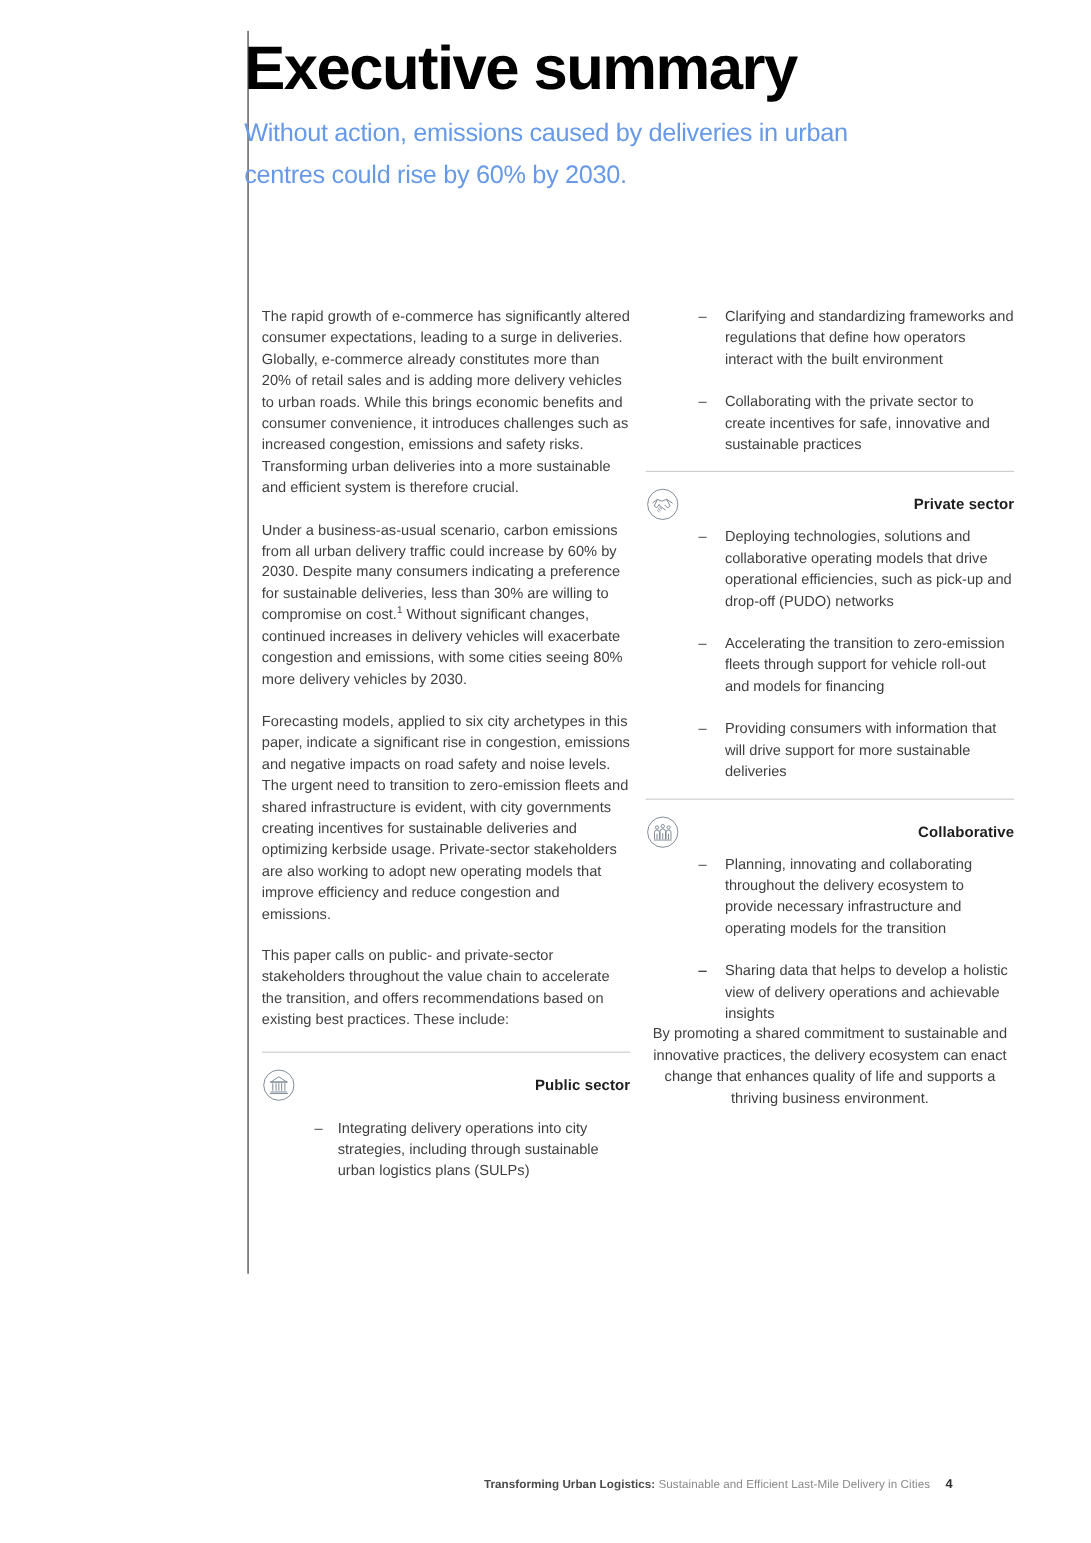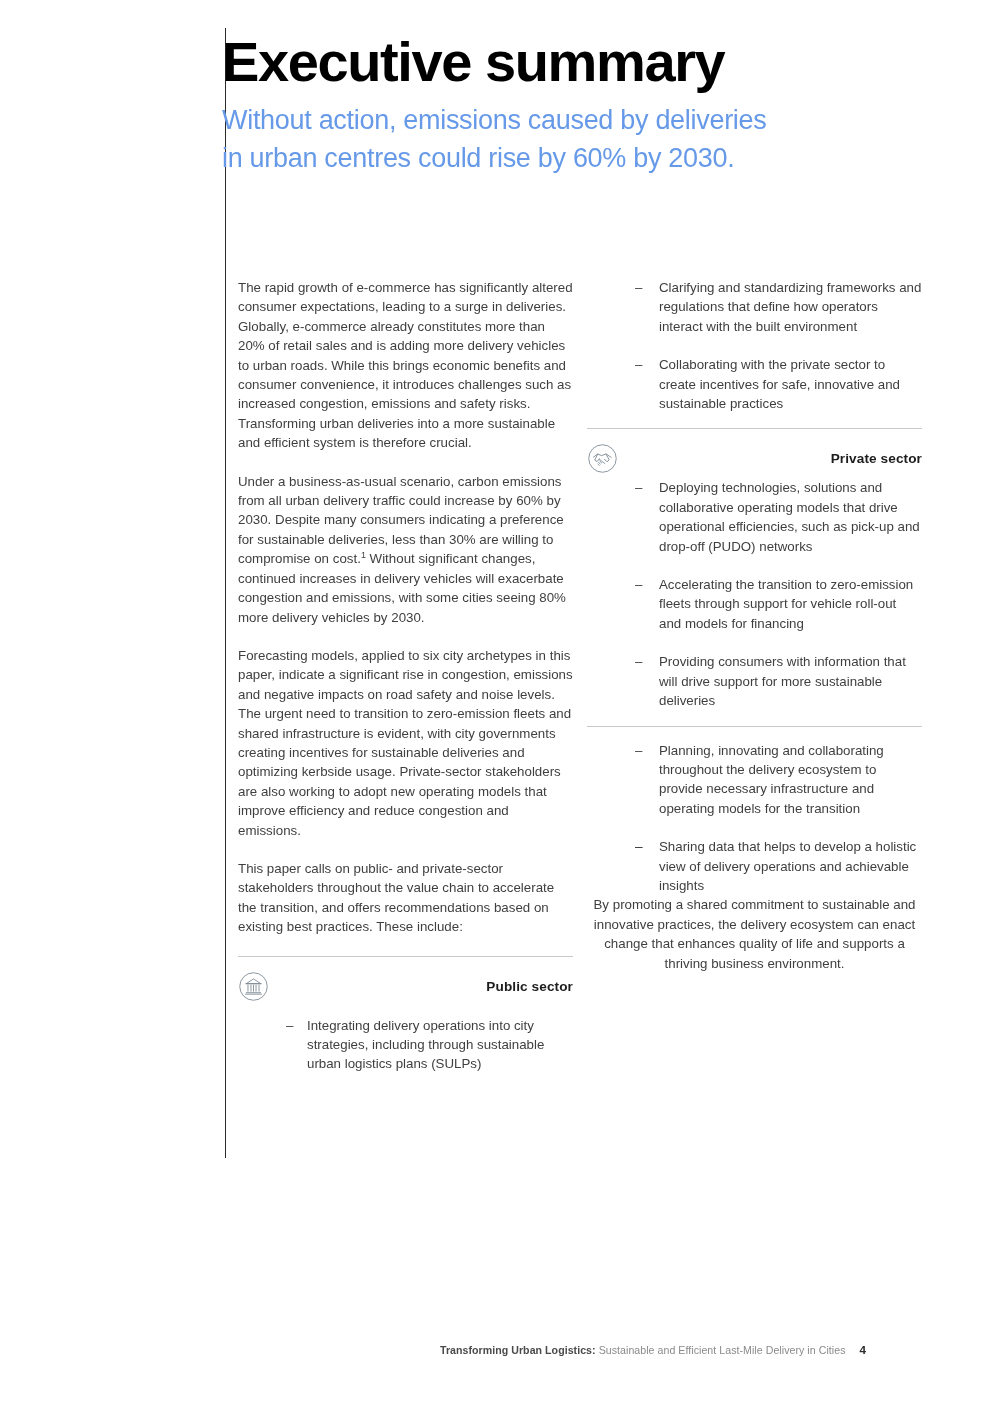--- a/index.html
+++ b/index.html
@@ -41,21 +41,21 @@
   .doc-title {
     margin: 0;
     font-size: 56px;
     line-height: 60px;
     font-weight: bold;
     letter-spacing: -1.4px;
     color: #000000;
   }
   .doc-subtitle {
     margin: 9px 0 0 0;
-    font-size: 27px;
+    font-size: 23px;
     line-height: 38px;
     font-weight: normal;
     letter-spacing: -0.3px;
     color: #6699e8;
     max-width: 560px;
   }
 
   
   .columns {
     position: absolute;
@@ -239,20 +239,38 @@
       </div>
 
       <ul class="bullets after-bullets">
         <li><span class="dash">–</span><span>Deploying technologies, solutions and collaborative operating models that drive operational efficiencies, such as pick-up and drop-off (PUDO) networks</span></li>
         <li><span class="dash">–</span><span>Accelerating the transition to zero-emission fleets through support for vehicle roll-out and models for financing</span></li>
         <li><span class="dash">–</span><span>Providing consumers with information that will drive support for more sustainable deliveries</span></li>
       </ul>
 
       <div class="divider"></div>
 
+      <div class="sec-head">
+        <span class="sec-icon">
+          <svg viewBox="0 0 32 32" width="31" height="31" fill="none" stroke="#7c8792" stroke-width="0.9">
+            <circle cx="16" cy="16" r="14.2"></circle>
+            <circle cx="10.6" cy="11.6" r="1.5"></circle>
+            <circle cx="16.0" cy="10.4" r="1.6"></circle>
+            <circle cx="21.4" cy="11.6" r="1.5"></circle>
+            <path d="M8.3 22.6 L8.3 16.0 Q8.3 14.0 10.6 14.0 Q12.9 14.0 12.9 16.0 L12.9 22.6" stroke-linejoin="round"></path>
+            <path d="M13.4 22.6 L13.4 15.2 Q13.4 13.0 16.0 13.0 Q18.6 13.0 18.6 15.2 L18.6 22.6" stroke-linejoin="round"></path>
+            <path d="M19.1 22.6 L19.1 16.0 Q19.1 14.0 21.4 14.0 Q23.7 14.0 23.7 16.0 L23.7 22.6" stroke-linejoin="round"></path>
+            <line x1="10.6" y1="17.6" x2="10.6" y2="22.6"></line>
+            <line x1="16.0" y1="17.0" x2="16.0" y2="22.6"></line>
+            <line x1="21.4" y1="17.6" x2="21.4" y2="22.6"></line>
+            <line x1="7.6" y1="23.4" x2="24.4" y2="23.4"></line>
+          </svg>
+        </span>
+        <span class="sec-title">Collaborative</span>
+      </div>
 
       <ul class="bullets after-bullets">
         <li><span class="dash">–</span><span>Planning, innovating and collaborating throughout the delivery ecosystem to provide necessary infrastructure and operating models for the transition</span></li>
         <li><span class="dash">–</span></li>
         <li><span class="dash">–</span><span>Sharing data that helps to develop a holistic view of delivery operations and achievable insights</span></li>
       </ul>
 
       <p class="body after-bullets">By promoting a shared commitment to sustainable and innovative practices, the delivery ecosystem can enact change that enhances quality of life and supports a thriving business environment.</p>
 
     </div>

